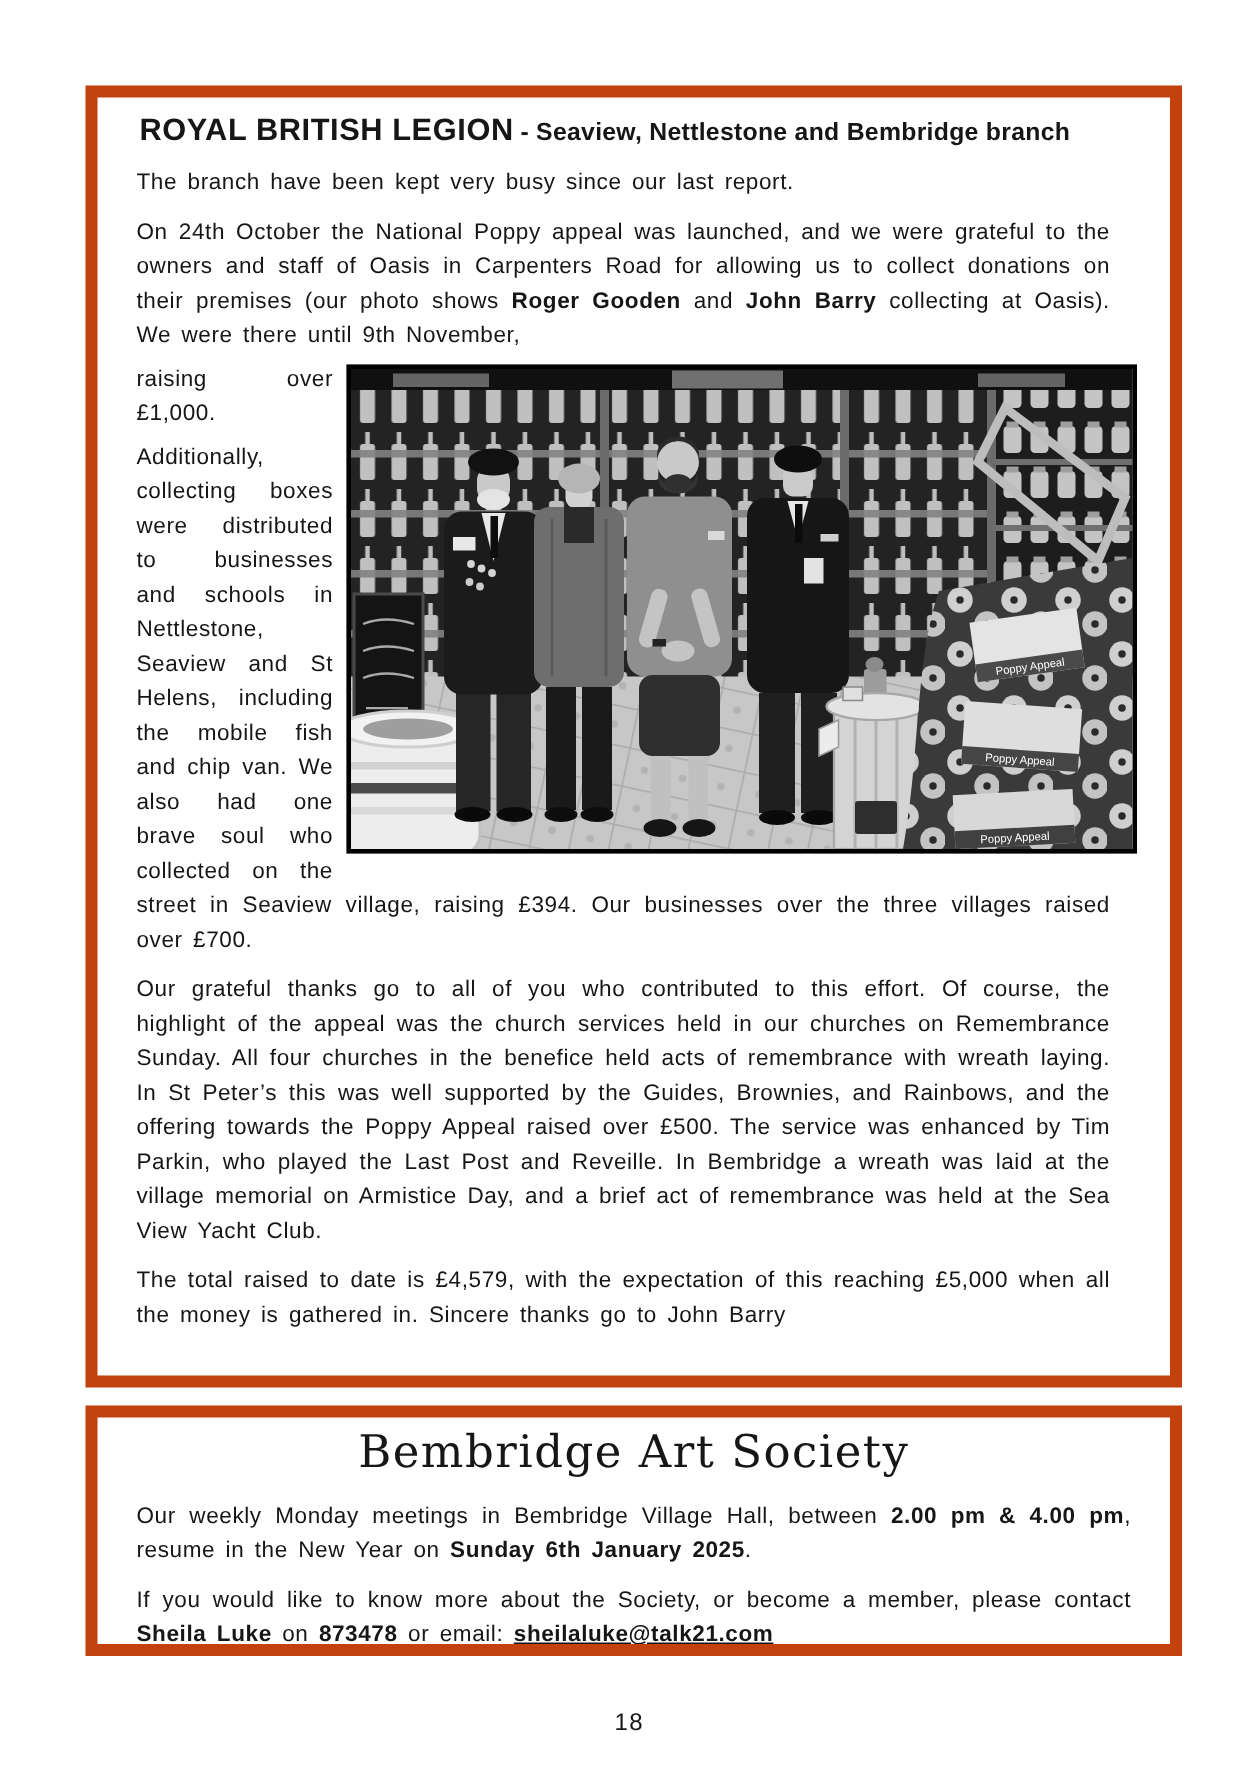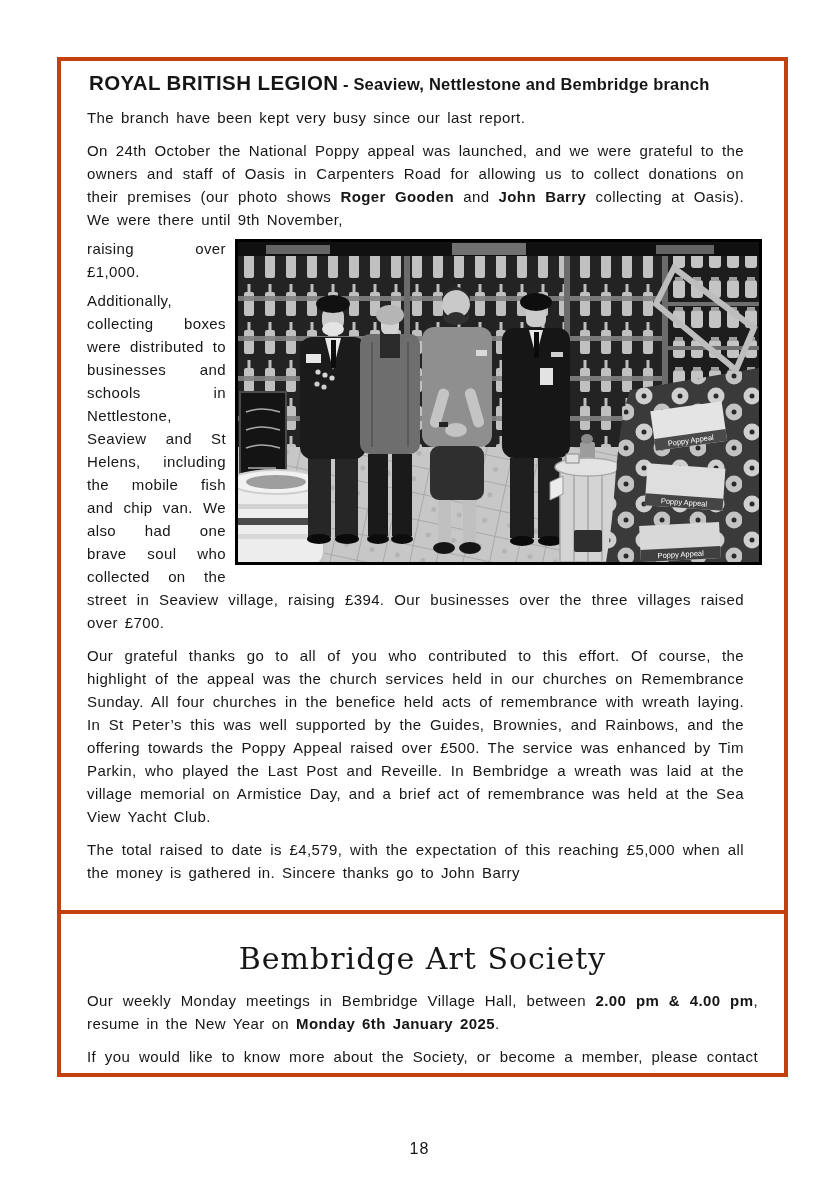--- a/index.html
+++ b/index.html
@@ -1,20 +1,20 @@
 <!DOCTYPE html>
 <html><head>
 <meta charset="utf-8">
 <style>
   html,body{margin:0;padding:0;background:#ffffff;}
   body{width:839px;height:1191px;position:relative;font-family:"Liberation Sans",sans-serif;color:#161616;}
   .page{position:absolute;inset:0;background:#fff;}
-  .article-box{position:absolute;left:57px;width:731px;border:4px solid #c2410c;background:#fff;box-sizing:border-box;overflow:hidden;}
+  .article-box{position:absolute;left:57px;width:731px;border:8px solid #c2410c;background:#fff;box-sizing:border-box;overflow:hidden;}
   .box-legion{top:57px;height:868px;padding:4px 40px 4px 26px;}
-  .box-art{top:910px;height:167px;padding:23px 26px 4px 26px;}
+  .box-art{top:937px;height:167px;padding:2px 26px 4px 26px;}
   .title-line{margin:4px 0 7px 2px;line-height:28px;white-space:nowrap;}
   .title-main{font-weight:bold;font-size:20.5px;letter-spacing:0.4px;}
   .title-sub{font-weight:bold;font-size:16.5px;letter-spacing:0.2px;}
   p.body{font-size:15px;line-height:23px;letter-spacing:0.4px;word-spacing:2.4px;text-align:justify;margin:0 0 10px 0;}
   p.nomargin{margin-bottom:6px;}
   .flow{margin:0;}
   .photo-frame{float:right;width:527px;height:326px;border:3px solid #000;box-sizing:border-box;margin:2px -18px 8px 9px;background:#8f8f8f;}
   .photo-frame svg{display:block;width:521px;height:320px;}
   .closing-line{display:flex;justify-content:space-between;align-items:baseline;font-size:17.5px;line-height:23px;letter-spacing:0.4px;word-spacing:2.4px;}
   .byline{font-weight:bold;white-space:nowrap;}
@@ -202,18 +202,18 @@
 
       <p class="body nomargin"><span>raising over £1,000.</span></p>
       <p class="body"><span>Additionally, collecting boxes were distributed to businesses and schools in Nettlestone, Seaview and St Helens, including the mobile fish and chip van. We also had one brave soul who collected on the street in Seaview village, raising £394. Our businesses over the three villages raised over £700.</span></p>
       <p class="body"><span>Our grateful thanks go to all of you who contributed to this effort. Of course, the highlight of the appeal was the church services held in our churches on Remembrance Sunday. All four churches in the benefice held acts of remembrance with wreath laying. In St Peter’s this was well supported by the Guides, Brownies, and Rainbows, and the offering towards the Poppy Appeal raised over £500. The service was enhanced by Tim Parkin, who played the Last Post and Reveille. In Bembridge a wreath was laid at the village memorial on Armistice Day, and a brief act of remembrance was held at the Sea View Yacht Club.</span></p>
       <p class="body" style="margin-bottom:0"><span>The total raised to date is £4,579, with the expectation of this reaching £5,000 when all the money is gathered in. Sincere thanks go to John Barry</span></p>
     </div>
   </div>
 
   <div class="article-box box-art">
     <div class="art-title">Bembridge Art Society</div>
-    <p class="body"><span>Our weekly Monday meetings in Bembridge Village Hall, between </span><b>2.00 pm &amp; 4.00 pm</b><span>, resume in the New Year on </span><b>Monday 6th January 2025</b><span>.</span></p>
+    <p class="body"><span>Our weekly Monday meetings in Bembridge Village Hall, between </span><b>2.00 pm &amp; 4.00 pm</b><span>, resume in the New Year on </span><b>Sunday 6th January 2025</b><span>.</span></p>
     <p class="body" style="margin-bottom:0"><span>If you would like to know more about the Society, or become a member, please contact </span><b>Sheila Luke</b><span> on </span><b>873478</b><span> or email: </span><b class="u">sheilaluke@talk21.com</b></p>
   </div>
 
   <div class="page-number">18</div>
 </div>
 
 </body></html>

